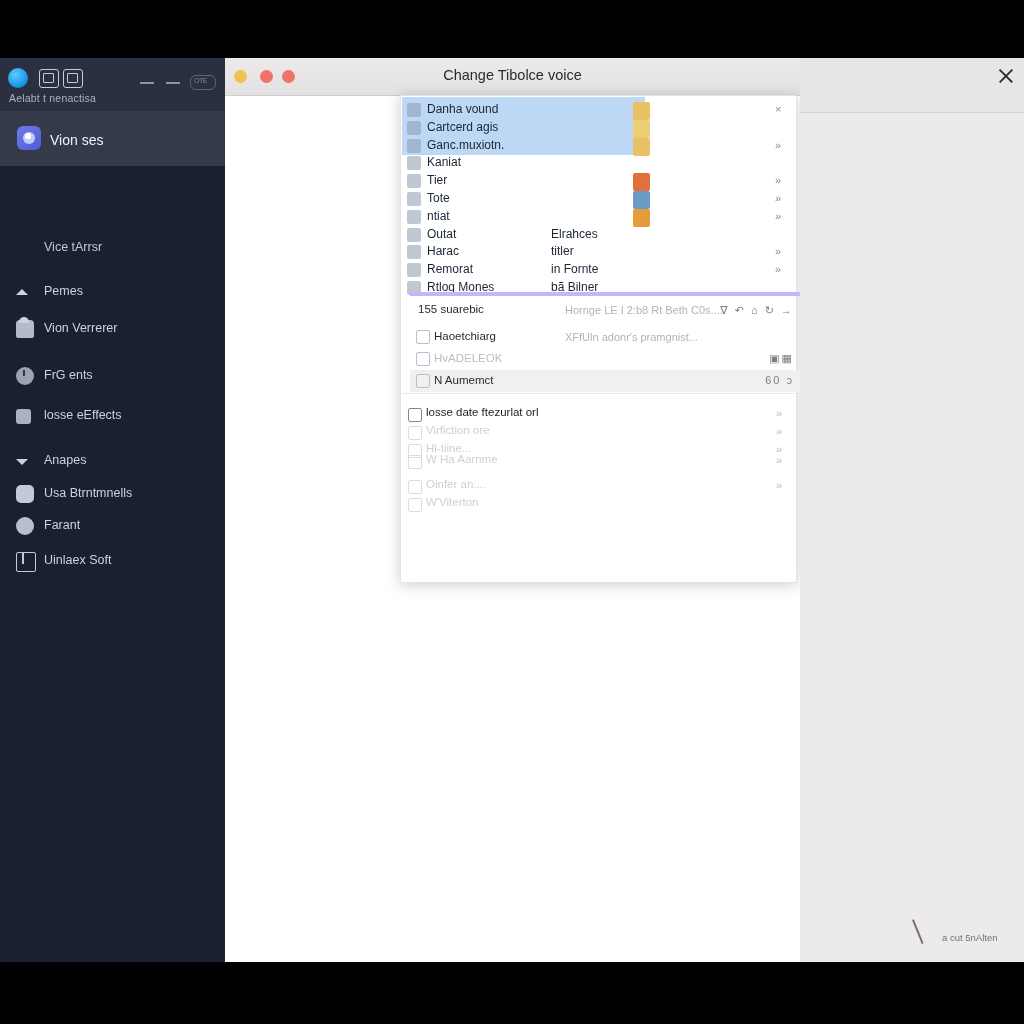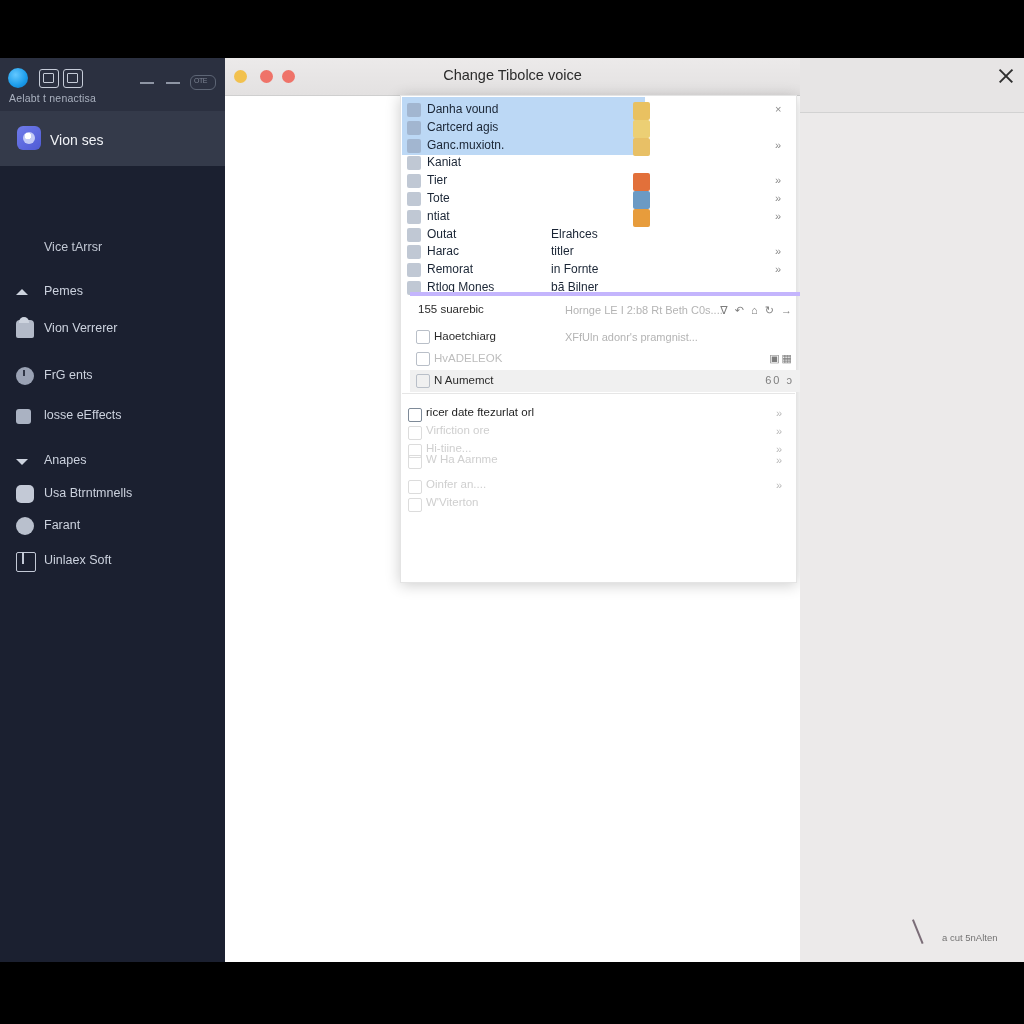--- a/index.html
+++ b/index.html
@@ -351,21 +351,21 @@
                 <div class="sl" style="left: 24px; top: 4px; color: rgb(42, 42, 42);">N Aumemct</div>
                 <div class="sr" style="top: 4px;">60 ɔ</div>
               </div>
             </div>
         </div>
 
         <div class="sec3">
           <div id="s3rows">
               <div class="frow" style="top: 12px;">
                 <div class="fi" style="border-color: rgb(126, 138, 152);"></div>
-                <div class="fl" style="left: 24px; color: rgb(30, 30, 30);">ricer date ftezurlat orl</div>
+                <div class="fl" style="left: 24px; color: rgb(30, 30, 30);">losse date ftezurlat orl</div>
                 <div class="fc">»</div>
               </div>
               <div class="frow" style="top: 30px;">
                 <div class="fi" style="border-color: rgb(220, 220, 220);"></div>
                 <div class="fl" style="left: 24px; color: rgb(207, 207, 207);">Virfiction ore</div>
                 <div class="fc">»</div>
               </div>
               <div class="frow" style="top: 48px;">
                 <div class="fi" style="border-color: rgb(220, 220, 220);"></div>
                 <div class="fl" style="left: 24px; color: rgb(207, 207, 207);">Hi-tiine...</div>

